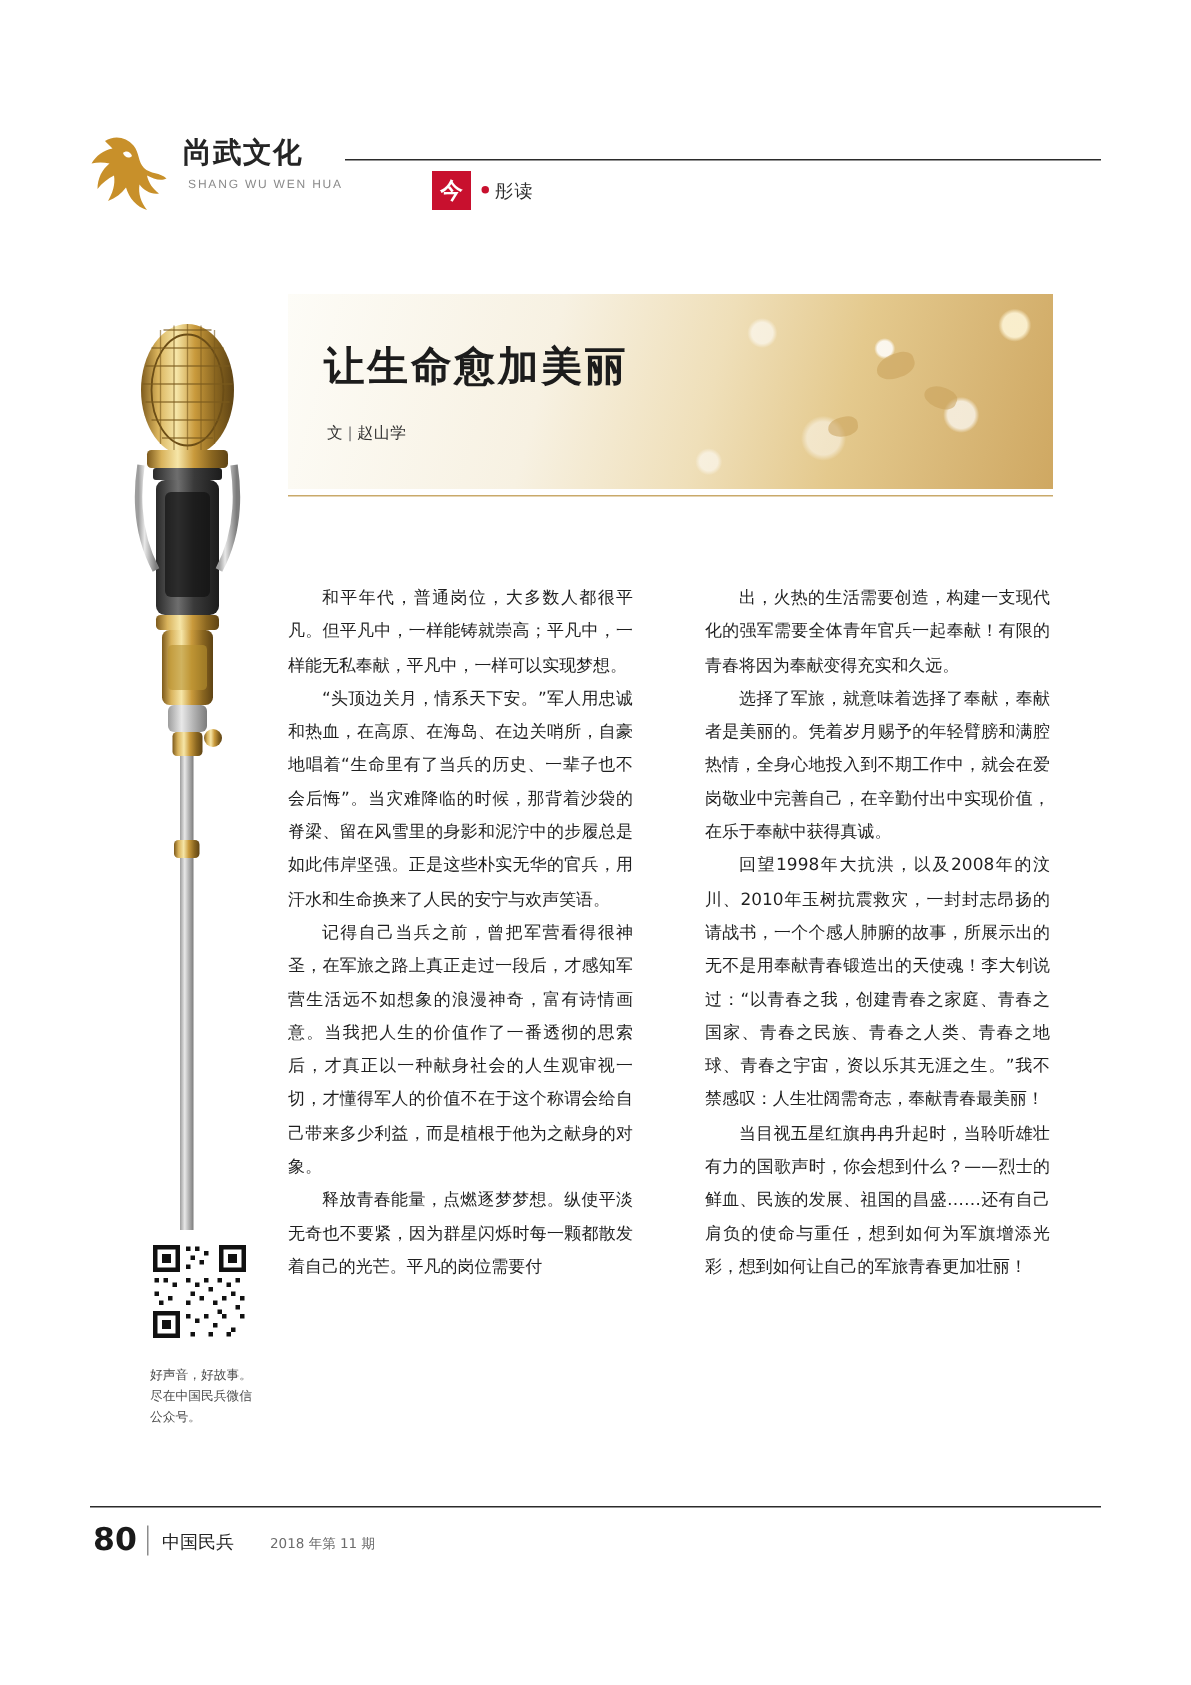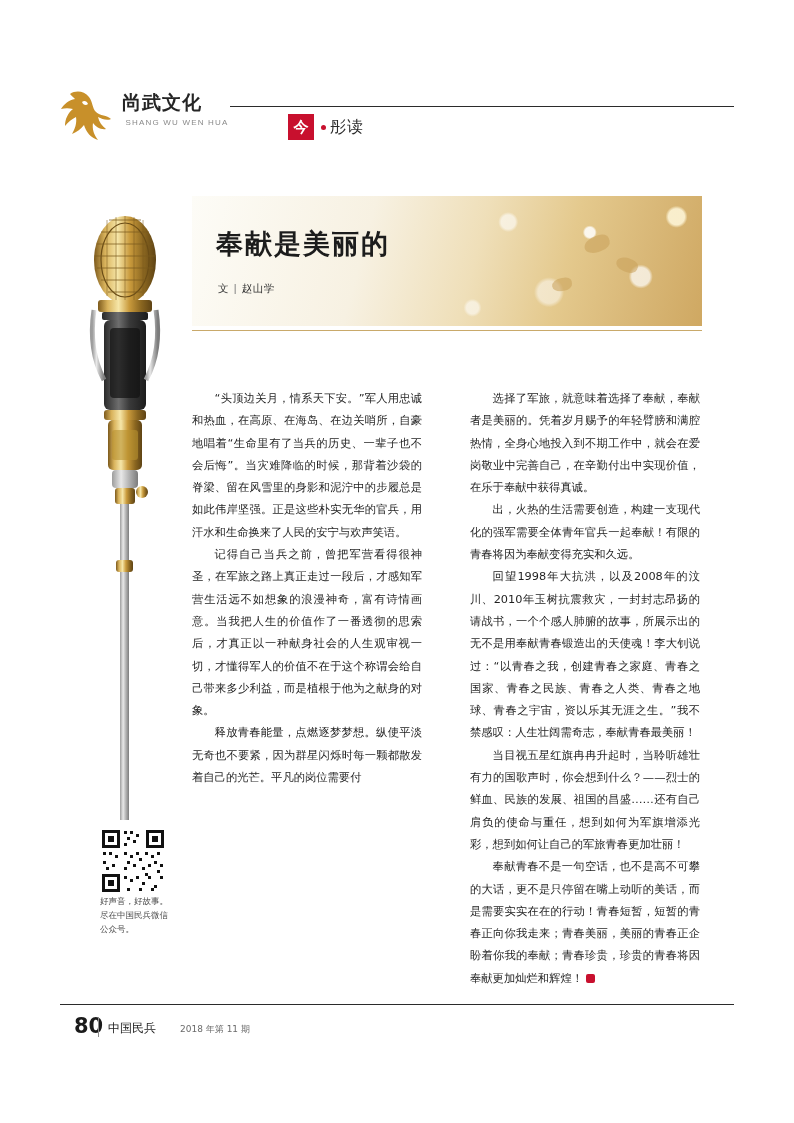--- a/index.html
+++ b/index.html
@@ -83,21 +83,21 @@
     color: #fff;
     font-family: "DejaVu Sans", sans-serif;
     font-size: 15px;
     line-height: 26px;
     text-align: center;
     font-weight: bold;
   }
   .badge-label {
     margin-left: 7px;
     font-family: "DejaVu Sans", sans-serif;
-    font-size: 16px;
+    font-size: 12px;
     color: #2b2b2b;
     letter-spacing: 1px;
   }
   .badge-dot {
     display: inline-block;
     width: 5px;
     height: 5px;
     border-radius: 50%;
     background: #c8102e;
     margin-right: 4px;
@@ -132,21 +132,21 @@
     font-family: "DejaVu Sans", sans-serif;
     font-size: 27px;
     font-weight: bold;
     color: #1c1c1c;
     letter-spacing: 2px;
   }
   .banner-byline {
     position: absolute;
     left: 26px;
     top: 86px;
-    font-family: Liberation Mono, monospace;
+    font-family: Liberation Sans, sans-serif;
     font-size: 10.5px;
     color: #333;
     letter-spacing: 0.5px;
   }
   .banner-byline .sep {
     color: #777;
     margin: 0 3px;
   }
   .banner-underline {
     position: absolute;
@@ -173,21 +173,21 @@
     top: 828px;
     width: 66px;
   }
   .qr-img {
     width: 66px;
     height: 66px;
     background: #fff;
     position: relative;
   }
   .qr-caption {
-    margin-top: 0;
+    margin-top: 16px;
     font-family: "DejaVu Sans", sans-serif;
     font-size: 8.5px;
     line-height: 14px;
     color: #4a4a4a;
     width: 74px;
   }
 
   
   .col {
     position: absolute;
@@ -226,21 +226,21 @@
   .footer-rule {
     position: absolute;
     left: 0;
     top: 0;
     width: 674px;
     height: 1px;
     background: #2b2b2b;
   }
   .footer-page {
     position: absolute;
-    left: 14px;
+    left: 2px;
     top: 10px;
     font-family: "DejaVu Sans", sans-serif;
     font-size: 21px;
     font-weight: bold;
     color: #1a1a1a;
     text-align: right;
   }
   .footer-div {
     position: absolute;
     left: 38px;
@@ -362,21 +362,21 @@
       <circle cx="60" cy="292" r="6" fill="url(#gold)"></circle>
 
       <rect x="34" y="360" width="17" height="12" rx="3" fill="url(#gold)"></rect>
     </svg>
   </div>
 
   <div class="banner">
     <div class="banner-leaf" style="left:392px;top:40px;width:26px;height:16px;transform:rotate(-18deg);border-radius:60% 40% 50% 50%;"></div>
     <div class="banner-leaf" style="left:424px;top:62px;width:22px;height:14px;transform:rotate(22deg);border-radius:60% 40% 50% 50%;"></div>
     <div class="banner-leaf" style="left:360px;top:82px;width:20px;height:13px;transform:rotate(-8deg);border-radius:60% 40% 50% 50%;"></div>
-    <div class="banner-title">奉献是美丽的</div>
+    <div class="banner-title">让生命愈加美丽</div>
     <div class="banner-byline">
       <span>文</span><span class="sep">|</span><span>赵山学</span>
     </div>
   </div>
   <div class="banner-underline"></div>
 
   <div class="qr-block">
     <div class="qr-img">
       <svg width="66" height="66" viewBox="0 0 66 66">
         <rect width="66" height="66" fill="#fff"></rect>
@@ -428,31 +428,31 @@
           <rect x="51" y="60" width="3" height="3"></rect>
             <rect x="45" y="45" width="3" height="3"></rect>
             <rect x="57" y="42" width="3" height="3"></rect>
         </g>
       </svg>
     </div>
     <div class="qr-caption">好声音，好故事。尽在中国民兵微信公众号。</div>
   </div>
 
   <div class="col col-left">
+    <p>和平年代，普通岗位，大多数人都很平凡。但平凡中，一样能铸就崇高；平凡中，一样能无私奉献，平凡中，一样可以实现梦想。</p>
     <p>“头顶边关月，情系天下安。”军人用忠诚和热血，在高原、在海岛、在边关哨所，自豪地唱着“生命里有了当兵的历史、一辈子也不会后悔”。当灾难降临的时候，那背着沙袋的脊梁、留在风雪里的身影和泥泞中的步履总是如此伟岸坚强。正是这些朴实无华的官兵，用汗水和生命换来了人民的安宁与欢声笑语。</p>
     <p>记得自己当兵之前，曾把军营看得很神圣，在军旅之路上真正走过一段后，才感知军营生活远不如想象的浪漫神奇，富有诗情画意。当我把人生的价值作了一番透彻的思索后，才真正以一种献身社会的人生观审视一切，才懂得军人的价值不在于这个称谓会给自己带来多少利益，而是植根于他为之献身的对象。</p>
     <p>释放青春能量，点燃逐梦梦想。纵使平淡无奇也不要紧，因为群星闪烁时每一颗都散发着自己的光芒。平凡的岗位需要付</p>
   </div>
 
   <div class="col col-right">
+    <p>出，火热的生活需要创造，构建一支现代化的强军需要全体青年官兵一起奉献！有限的青春将因为奉献变得充实和久远。</p>
     <p>选择了军旅，就意味着选择了奉献，奉献者是美丽的。凭着岁月赐予的年轻臂膀和满腔热情，全身心地投入到不期工作中，就会在爱岗敬业中完善自己，在辛勤付出中实现价值，在乐于奉献中获得真诚。</p>
-    <p>出，火热的生活需要创造，构建一支现代化的强军需要全体青年官兵一起奉献！有限的青春将因为奉献变得充实和久远。</p>
     <p>回望1998年大抗洪，以及2008年的汶川、2010年玉树抗震救灾，一封封志昂扬的请战书，一个个感人肺腑的故事，所展示出的无不是用奉献青春锻造出的天使魂！李大钊说过：“以青春之我，创建青春之家庭、青春之国家、青春之民族、青春之人类、青春之地球、青春之宇宙，资以乐其无涯之生。”我不禁感叹：人生壮阔需奇志，奉献青春最美丽！</p>
     <p>当目视五星红旗冉冉升起时，当聆听雄壮有力的国歌声时，你会想到什么？——烈士的鲜血、民族的发展、祖国的昌盛……还有自己肩负的使命与重任，想到如何为军旗增添光彩，想到如何让自己的军旅青春更加壮丽！</p>
-    <p><span>奉献青春不是一句空话，也不是高不可攀的大话，更不是只停留在嘴上动听的美话，而是需要实实在在的行动！青春短暂，短暂的青春正向你我走来；青春美丽，美丽的青春正企盼着你我的奉献；青春珍贵，珍贵的青春将因奉献更加灿烂和辉煌！</span><span class="end-mark"></span></p>
   </div>
 
   <div class="footer">
     <div class="footer-rule"></div>
     <div class="footer-page">80</div>
     <div class="footer-div"></div>
     <div class="footer-mag">中国民兵</div>
     <div class="footer-issue">2018 年第 11 期</div>
   </div>
 

